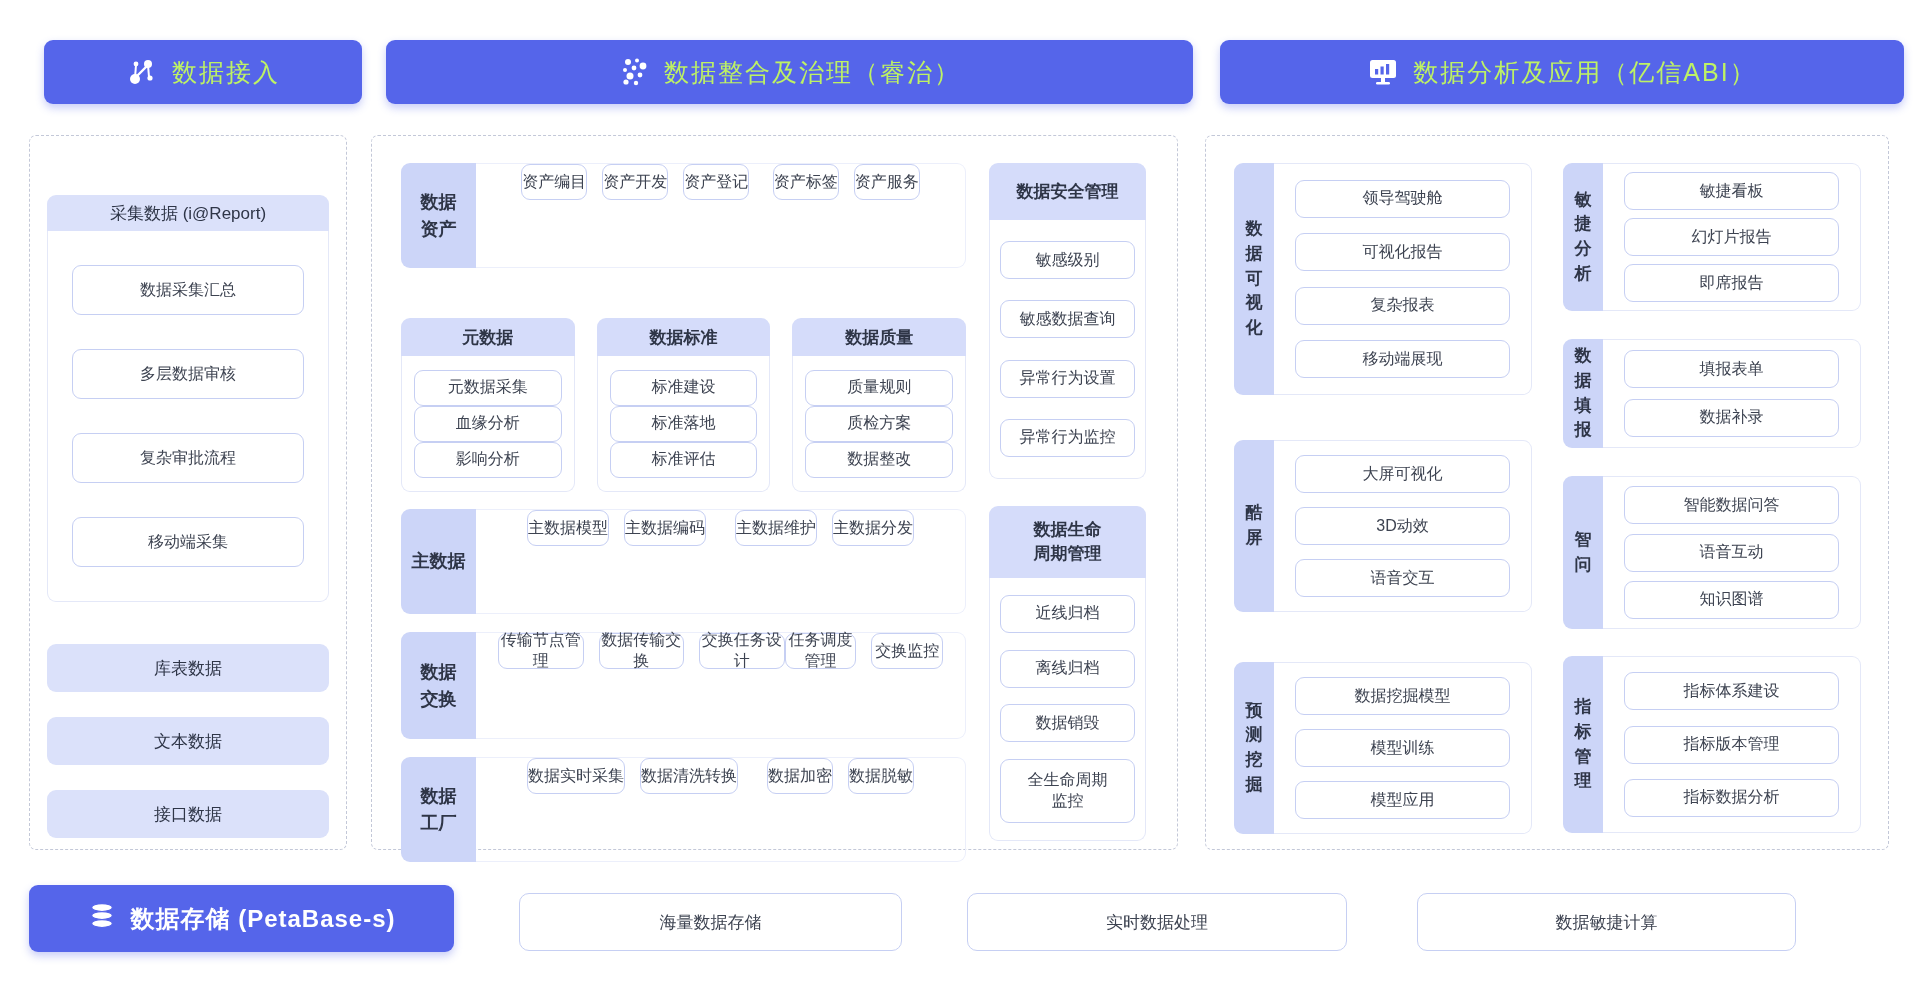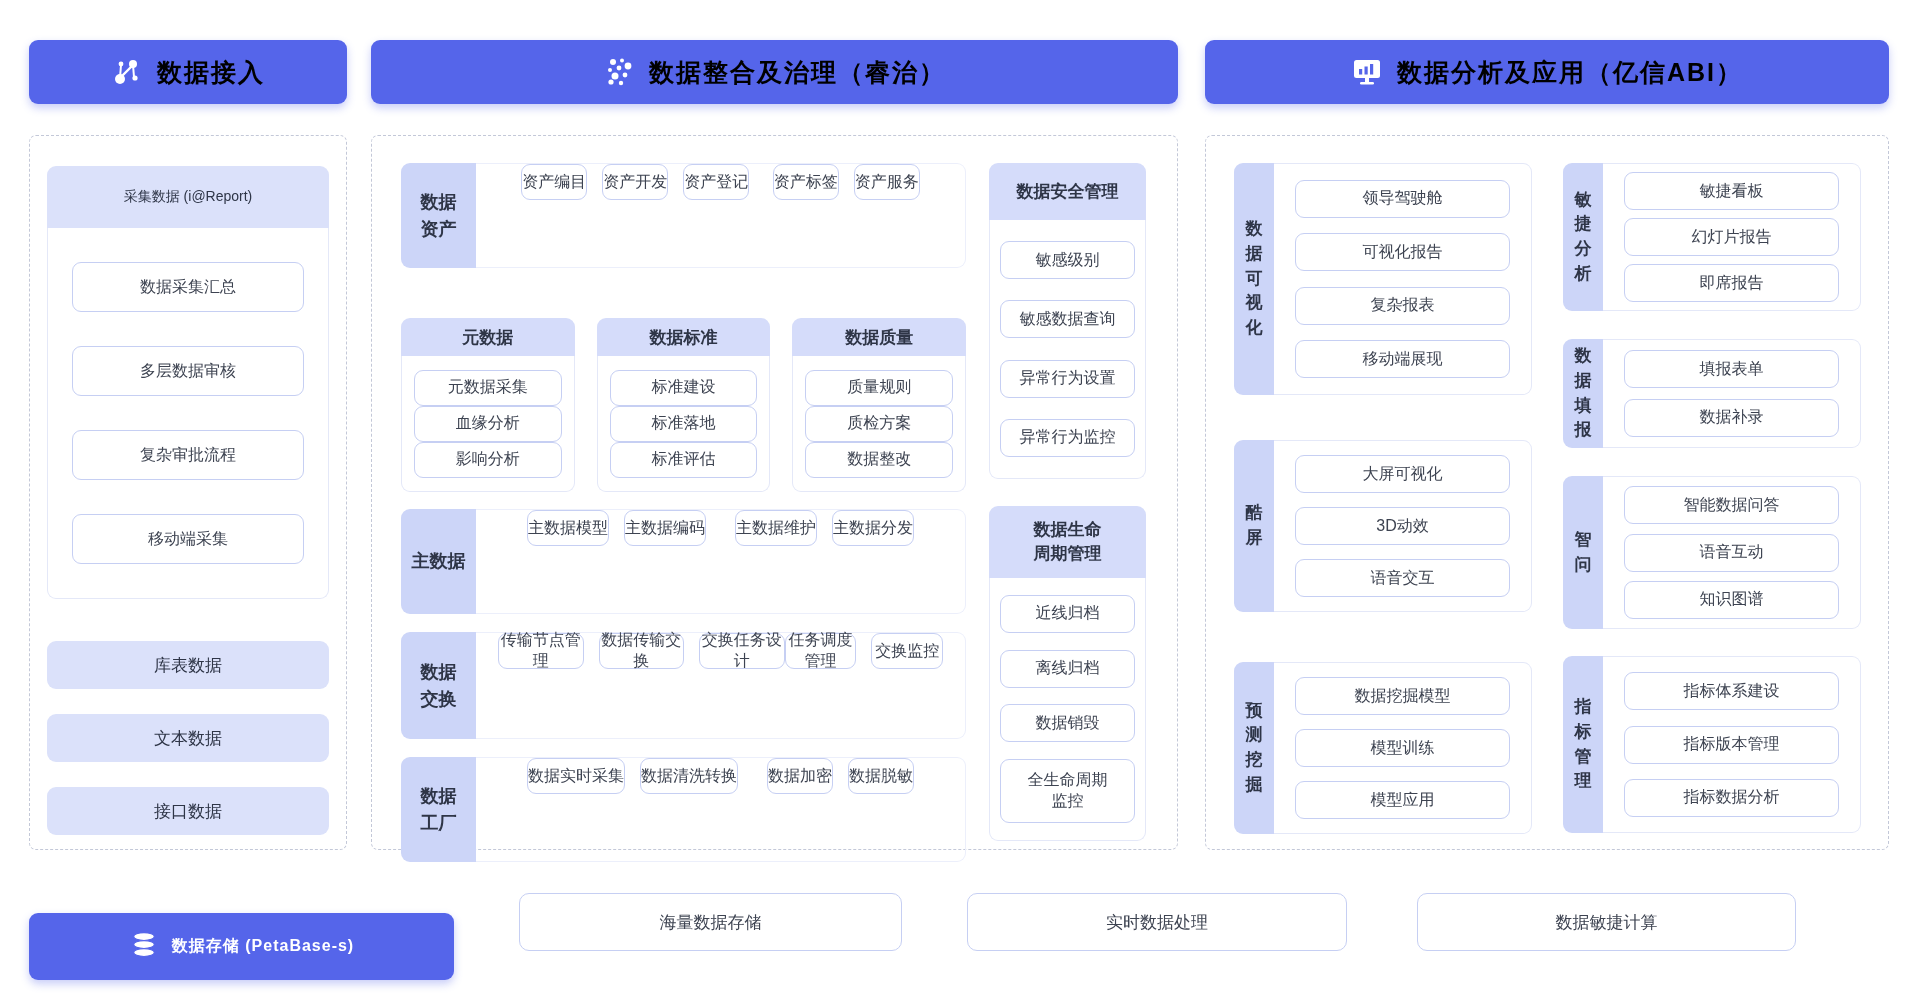--- a/index.html
+++ b/index.html
@@ -13,44 +13,44 @@
     --head-txt:#2E3547;
     --dash:#C3C8D8;
   }
   html,body{margin:0;padding:0;background:#fff;}
   body{font-family:"Liberation Sans","DejaVu Sans",sans-serif;}
   .stage{position:relative;width:1920px;height:1000px;background:#fff;overflow:hidden;}
 
   
   .hdr{position:absolute;height:64px;background:var(--blue);border-radius:9px;
        display:flex;align-items:center;justify-content:center;gap:14px;
-       color:#000000;font-size:25px;font-weight:bold;letter-spacing:2px;
-       box-shadow:0 4px 8px rgba(85,101,232,.32);}
+       color:#bef264;font-size:25px;font-weight:normal;letter-spacing:2px;
+       box-shadow:0 4px 8px rgba(85,101,232,.32);margin-left:15px;}
   #hdr-access{left:29px;top:40px;width:318px;}
   #hdr-gov{left:371px;top:40px;width:807px;}
   #hdr-ana{left:1205px;top:40px;width:684px;}
   .hdr .icn{display:flex;align-items:center;}
 
   
   .panel{position:absolute;top:135px;height:715px;border:1px dashed var(--dash);
          border-radius:7px;box-sizing:border-box;}
   #panel-access{left:29px;width:318px;padding:30px 17px 0;}
   #panel-gov{left:371px;width:807px;display:flex;padding:27px 17px 0 29px;}
   #panel-ana{left:1205px;width:684px;display:flex;gap:31px;padding:27px 27px 0 28px;}
 
   
   .btn{background:#fff;border:1px solid var(--btn-border);border-radius:9px;
        display:flex;align-items:center;justify-content:center;
        font-size:16px;color:var(--txt);white-space:pre-line;text-align:center;line-height:1.3;}
   .fill-box{background:var(--light);border-radius:9px;display:flex;align-items:center;
        justify-content:center;font-size:17px;color:var(--head-txt);}
 
   
-  .card-head{height:62px;background:var(--light);border-radius:9px 9px 0 0;
-       display:flex;align-items:center;justify-content:center;font-size:14px;color:var(--head-txt);}
+  .card-head{height:36px;background:var(--light);border-radius:9px 9px 0 0;
+       display:flex;align-items:center;justify-content:center;font-size:17px;color:var(--head-txt);margin-top:29px;}
   .card-body{height:370px;border:1px solid var(--card-border);border-top:none;
        border-radius:0 0 9px 9px;display:flex;flex-direction:column;
        justify-content:space-evenly;padding:0 24px;}
   .card-body .btn{height:48px;}
   #panel-access .fill-box{height:48px;margin-top:25px;}
   #panel-access .fill-box.first{margin-top:42px;}
 
   
   .gov-left{width:565px;}
   .gov-right{width:157px;margin-left:23px;}
@@ -91,22 +91,22 @@
   .v-label span{display:block;width:18px;word-break:break-all;line-height:1.45;
        text-align:center;font-size:17px;font-weight:bold;color:var(--head-txt);}
   .v-content{flex:1;border:1px solid var(--card-border);border-left:none;
        border-radius:0 9px 9px 0;display:flex;flex-direction:column;
        justify-content:space-evenly;padding:0 21px;}
   .v-content .btn{height:36px;}
 
   
   #storage-hdr{position:absolute;left:29px;top:885px;width:425px;height:67px;
        background:var(--blue);border-radius:9px;display:flex;align-items:center;
-       justify-content:center;gap:13px;color:#fff;font-size:16px;font-weight:bold;
-       letter-spacing:1px;box-shadow:0 4px 8px rgba(85,101,232,.32);margin-top:28px;}
+       justify-content:center;gap:13px;color:#fff;font-size:24px;font-weight:bold;
+       letter-spacing:1px;box-shadow:0 4px 8px rgba(85,101,232,.32);}
   .bottom-box{position:absolute;top:893px;height:58px;background:#fff;
        border:1px solid var(--btn-border);border-radius:10px;display:flex;
        align-items:center;justify-content:center;font-size:17px;color:var(--txt);box-sizing:border-box;}
   #bb-0{left:519px;width:383px;}
   #bb-1{left:967px;width:380px;}
   #bb-2{left:1417px;width:379px;}
 </style>
 </head>
 <body>
 

